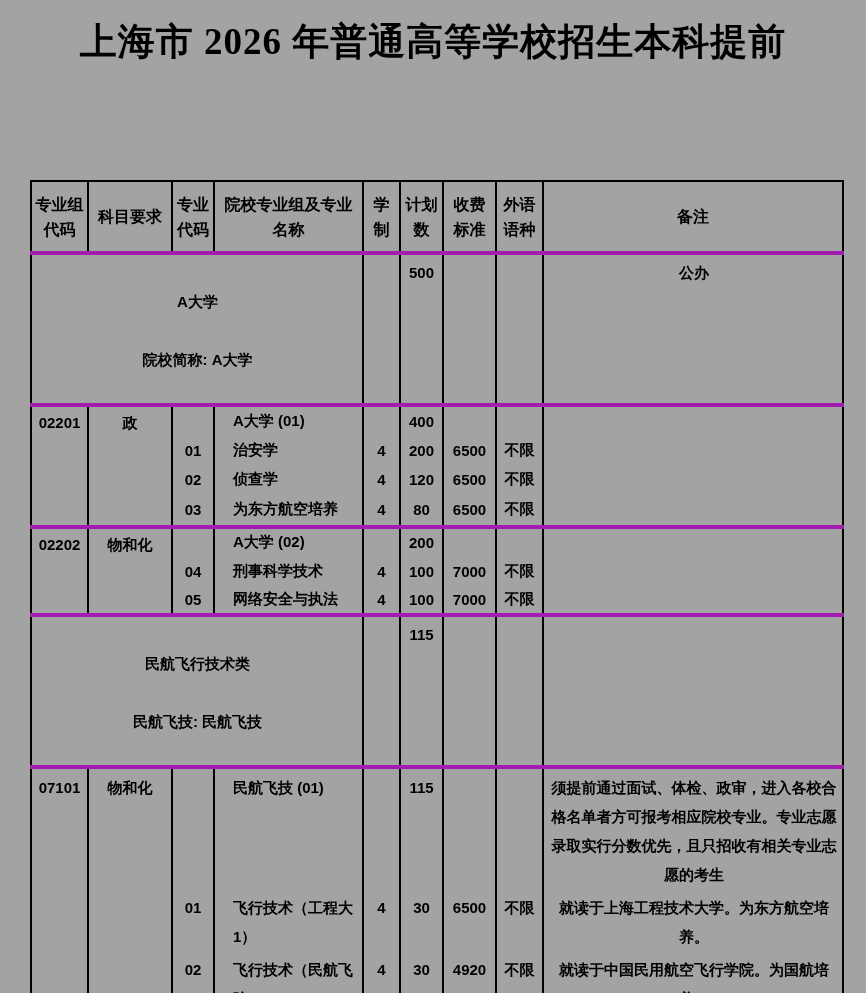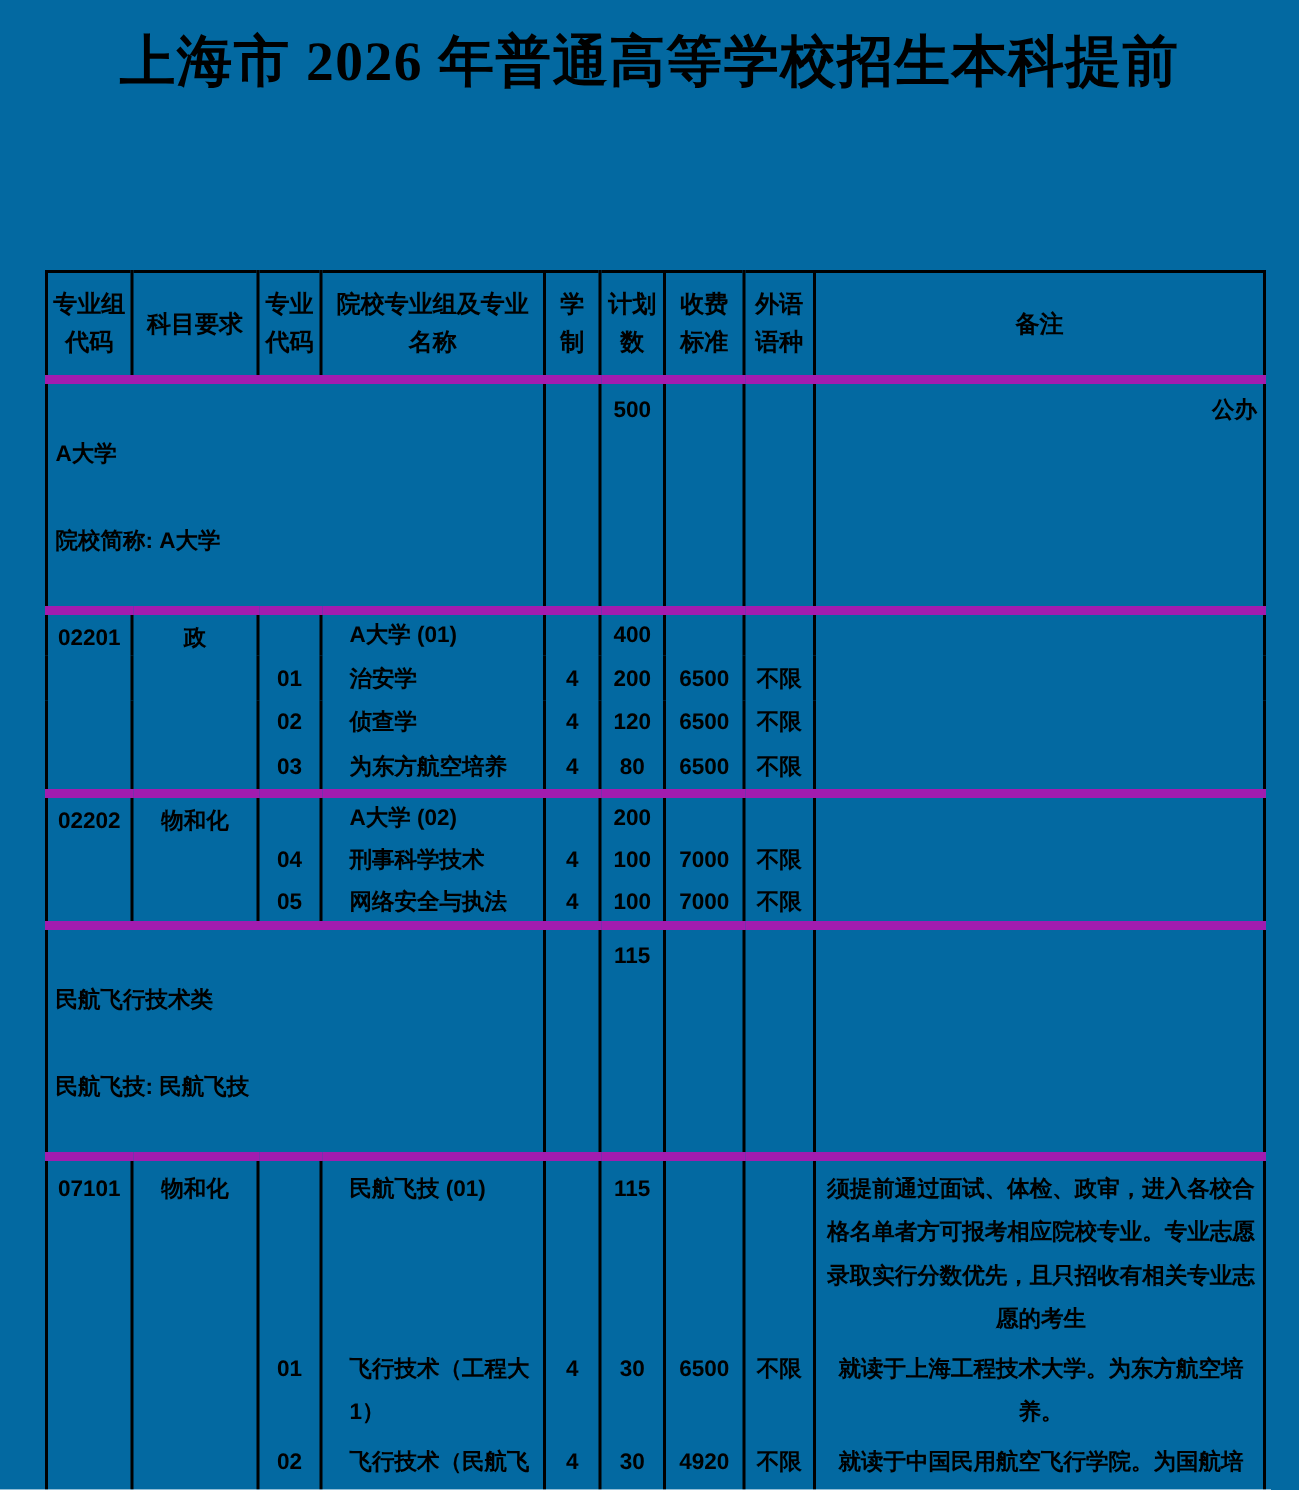--- a/index.html
+++ b/index.html
@@ -1,20 +1,20 @@
 <!DOCTYPE html>
 <html><head>
 <meta charset="utf-8">
 <style>
   html,body{margin:0;padding:0;background:#ffffff;}
   .page{
     position:relative;
     width:866px;
     height:993px;
-    background:#0369a1;
+    background:#a3a3a3;
     color:#000;
     font-family:"Liberation Sans", sans-serif;
     overflow:hidden;
   }
   .title{
     margin:0;
     padding-top:18px;
     text-align:center;
     font-family:"Liberation Serif", serif;
     font-weight:bold;
@@ -36,32 +36,32 @@
   td,th{
     border-left:2px solid #000;
     padding:0 2px;
     text-align:center;
     vertical-align:middle;
     white-space:pre-line;
     overflow:hidden;
     word-break:break-all;
     line-break:strict;
   }
-  tr.bstart td, tr.bstart th{border-top:6px solid #a21caf;}
+  tr.bstart td, tr.bstart th{border-top:4px solid #a21caf;}
   th{font-size:16px;line-height:25px;font-weight:bold;}
   
   td.uni{
-    text-align:left;
+    text-align:center;
     vertical-align:top;
     padding:3px 4px 0 5px;
     line-height:29px;
     border-radius:20px;
   }
   tr.urow td{vertical-align:top;padding-top:3px;line-height:29px;}
-  tr.urow td.note{ text-align:right;padding-left:6px; }
+  tr.urow td.note{ text-align:center;padding-left:6px; }
   
   td.grp{vertical-align:top;padding-top:7px;line-height:18px;}
   
   tr.srow td{vertical-align:middle;}
   td.name{text-align:left;padding-left:18px;padding-right:1px;}
   
   tr.trow td{
     vertical-align:top;
     line-height:29px;
     padding-top:4px;

